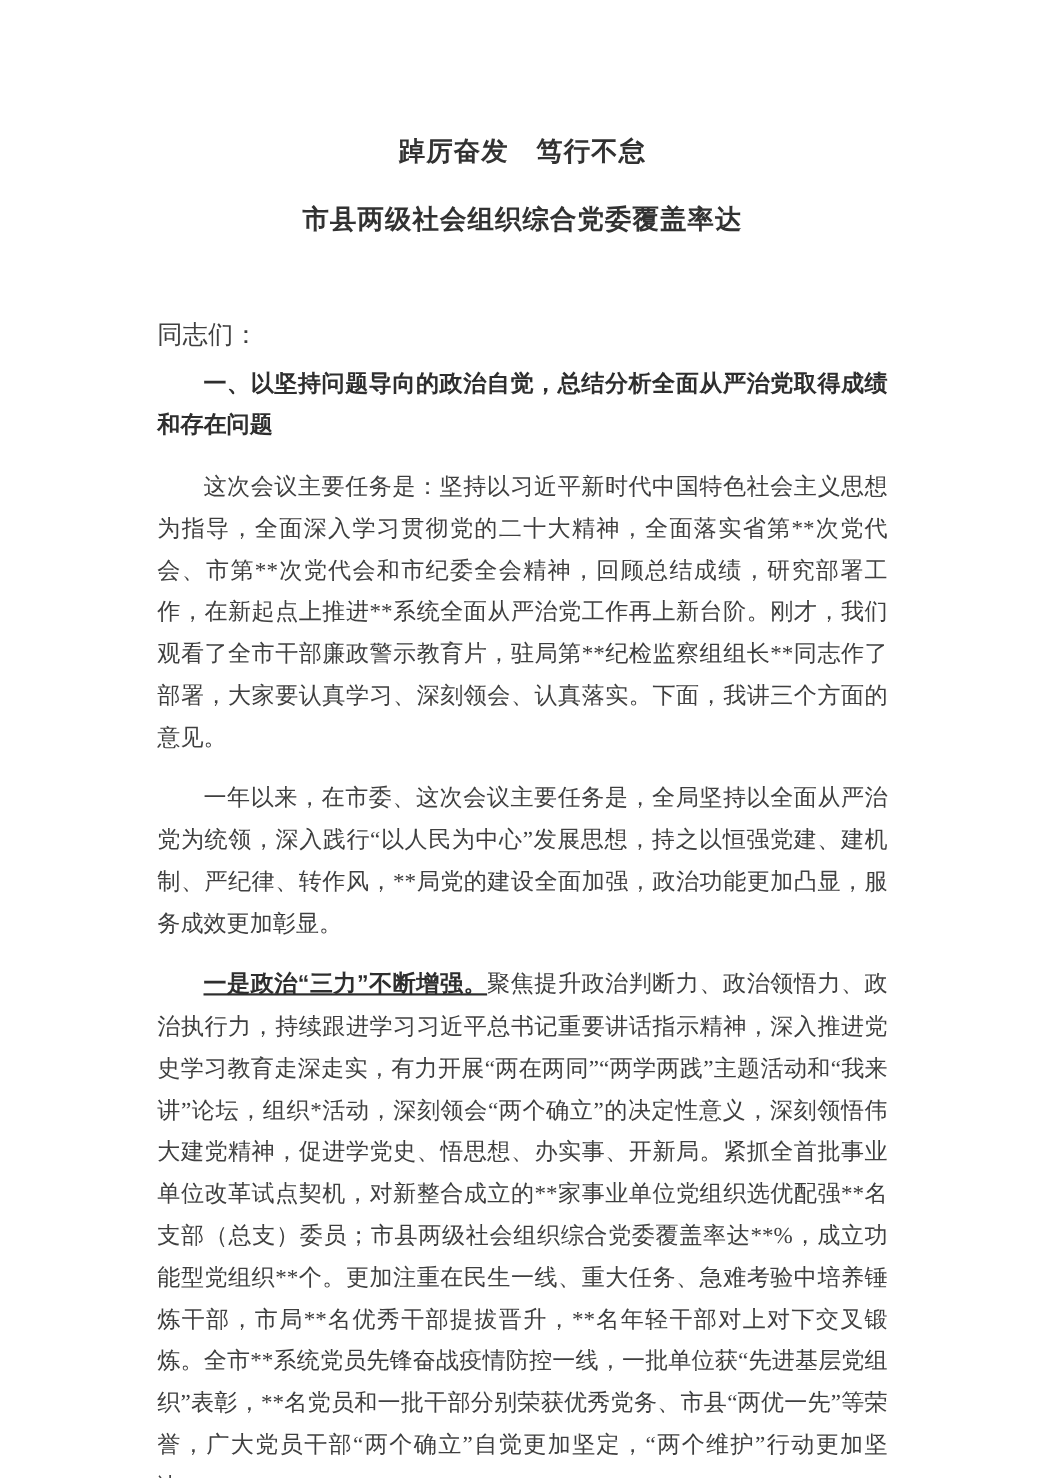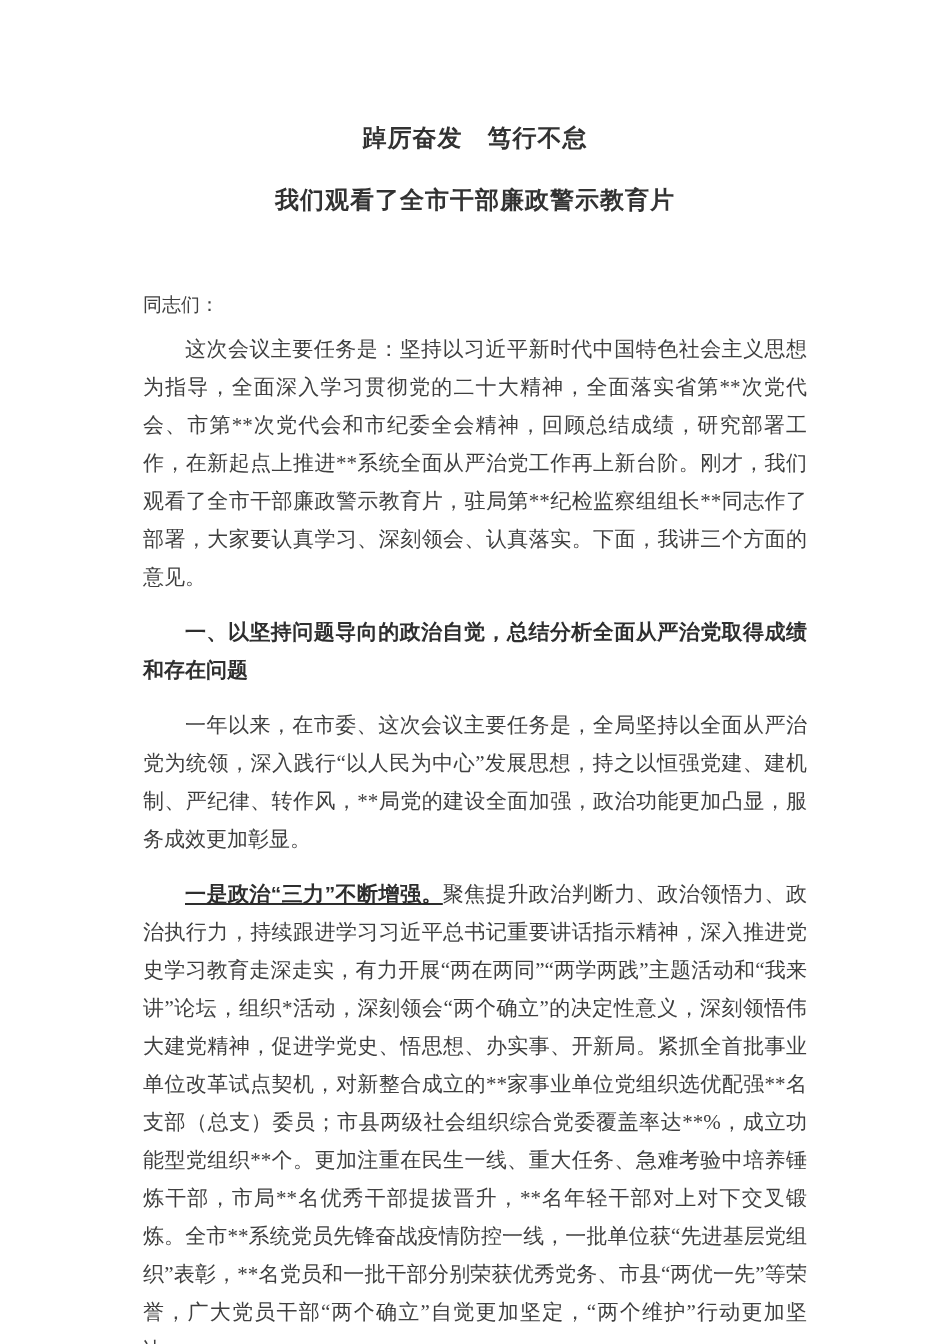--- a/index.html
+++ b/index.html
@@ -29,21 +29,21 @@
     font-size: 24px;
     line-height: 40px;
     color: #323232;
     letter-spacing: 1px;
   }
   .subtitle {
     margin: 0 0 66px 0;
   }
   .salutation {
     margin: 0 0 6px 0;
-    font-size: 19px;
+    font-size: 23px;
     line-height: 38px;
     color: #3f3f3f;
   }
   .para {
     margin: 0 0 17px 0;
     font-size: 21px;
     line-height: 38px;
     text-indent: 2em;
     text-align: justify;
     color: #3f3f3f;
@@ -58,21 +58,21 @@
     font-weight: bold;
     color: #2e2e2e;
     text-decoration: underline;
   }
 </style>
 </head>
 <body>
 
 <div class="page">
   <div class="title">踔厉奋发　笃行不怠</div>
-  <div class="title subtitle">我们观看了全市干部廉政警示教育片</div>
+  <div class="title subtitle">市县两级社会组织综合党委覆盖率达</div>
   <p class="salutation">同志们：</p>
   <div id="paragraphs">
+      <p class="para heading">一、以坚持问题导向的政治自觉，总结分析全面从严治党取得成绩和存在问题</p>
       <p class="para">这次会议主要任务是：坚持以习近平新时代中国特色社会主义思想为指导，全面深入学习贯彻党的二十大精神，全面落实省第**次党代会、市第**次党代会和市纪委全会精神，回顾总结成绩，研究部署工作，在新起点上推进**系统全面从严治党工作再上新台阶。刚才，我们观看了全市干部廉政警示教育片，驻局第**纪检监察组组长**同志作了部署，大家要认真学习、深刻领会、认真落实。下面，我讲三个方面的意见。</p>
-      <p class="para heading">一、以坚持问题导向的政治自觉，总结分析全面从严治党取得成绩和存在问题</p>
       <p class="para">一年以来，在市委、这次会议主要任务是，全局坚持以全面从严治党为统领，深入践行“以人民为中心”发展思想，持之以恒强党建、建机制、严纪律、转作风，**局党的建设全面加强，政治功能更加凸显，服务成效更加彰显。</p>
       <p class="para"><span class="lead">一是政治“三力”不断增强。</span><span>聚焦提升政治判断力、政治领悟力、政治执行力，持续跟进学习习近平总书记重要讲话指示精神，深入推进党史学习教育走深走实，有力开展“两在两同”“两学两践”主题活动和“我来讲”论坛，组织*活动，深刻领会“两个确立”的决定性意义，深刻领悟伟大建党精神，促进学党史、悟思想、办实事、开新局。紧抓全首批事业单位改革试点契机，对新整合成立的**家事业单位党组织选优配强**名支部（总支）委员；市县两级社会组织综合党委覆盖率达**%，成立功能型党组织**个。更加注重在民生一线、重大任务、急难考验中培养锤炼干部，市局**名优秀干部提拔晋升，**名年轻干部对上对下交叉锻炼。全市**系统党员先锋奋战疫情防控一线，一批单位获“先进基层党组织”表彰，**名党员和一批干部分别荣获优秀党务、市县“两优一先”等荣誉，广大党员干部“两个确立”自觉更加坚定，“两个维护”行动更加坚决。</span></p>
     </div>
 </div>
 
 </body></html>

